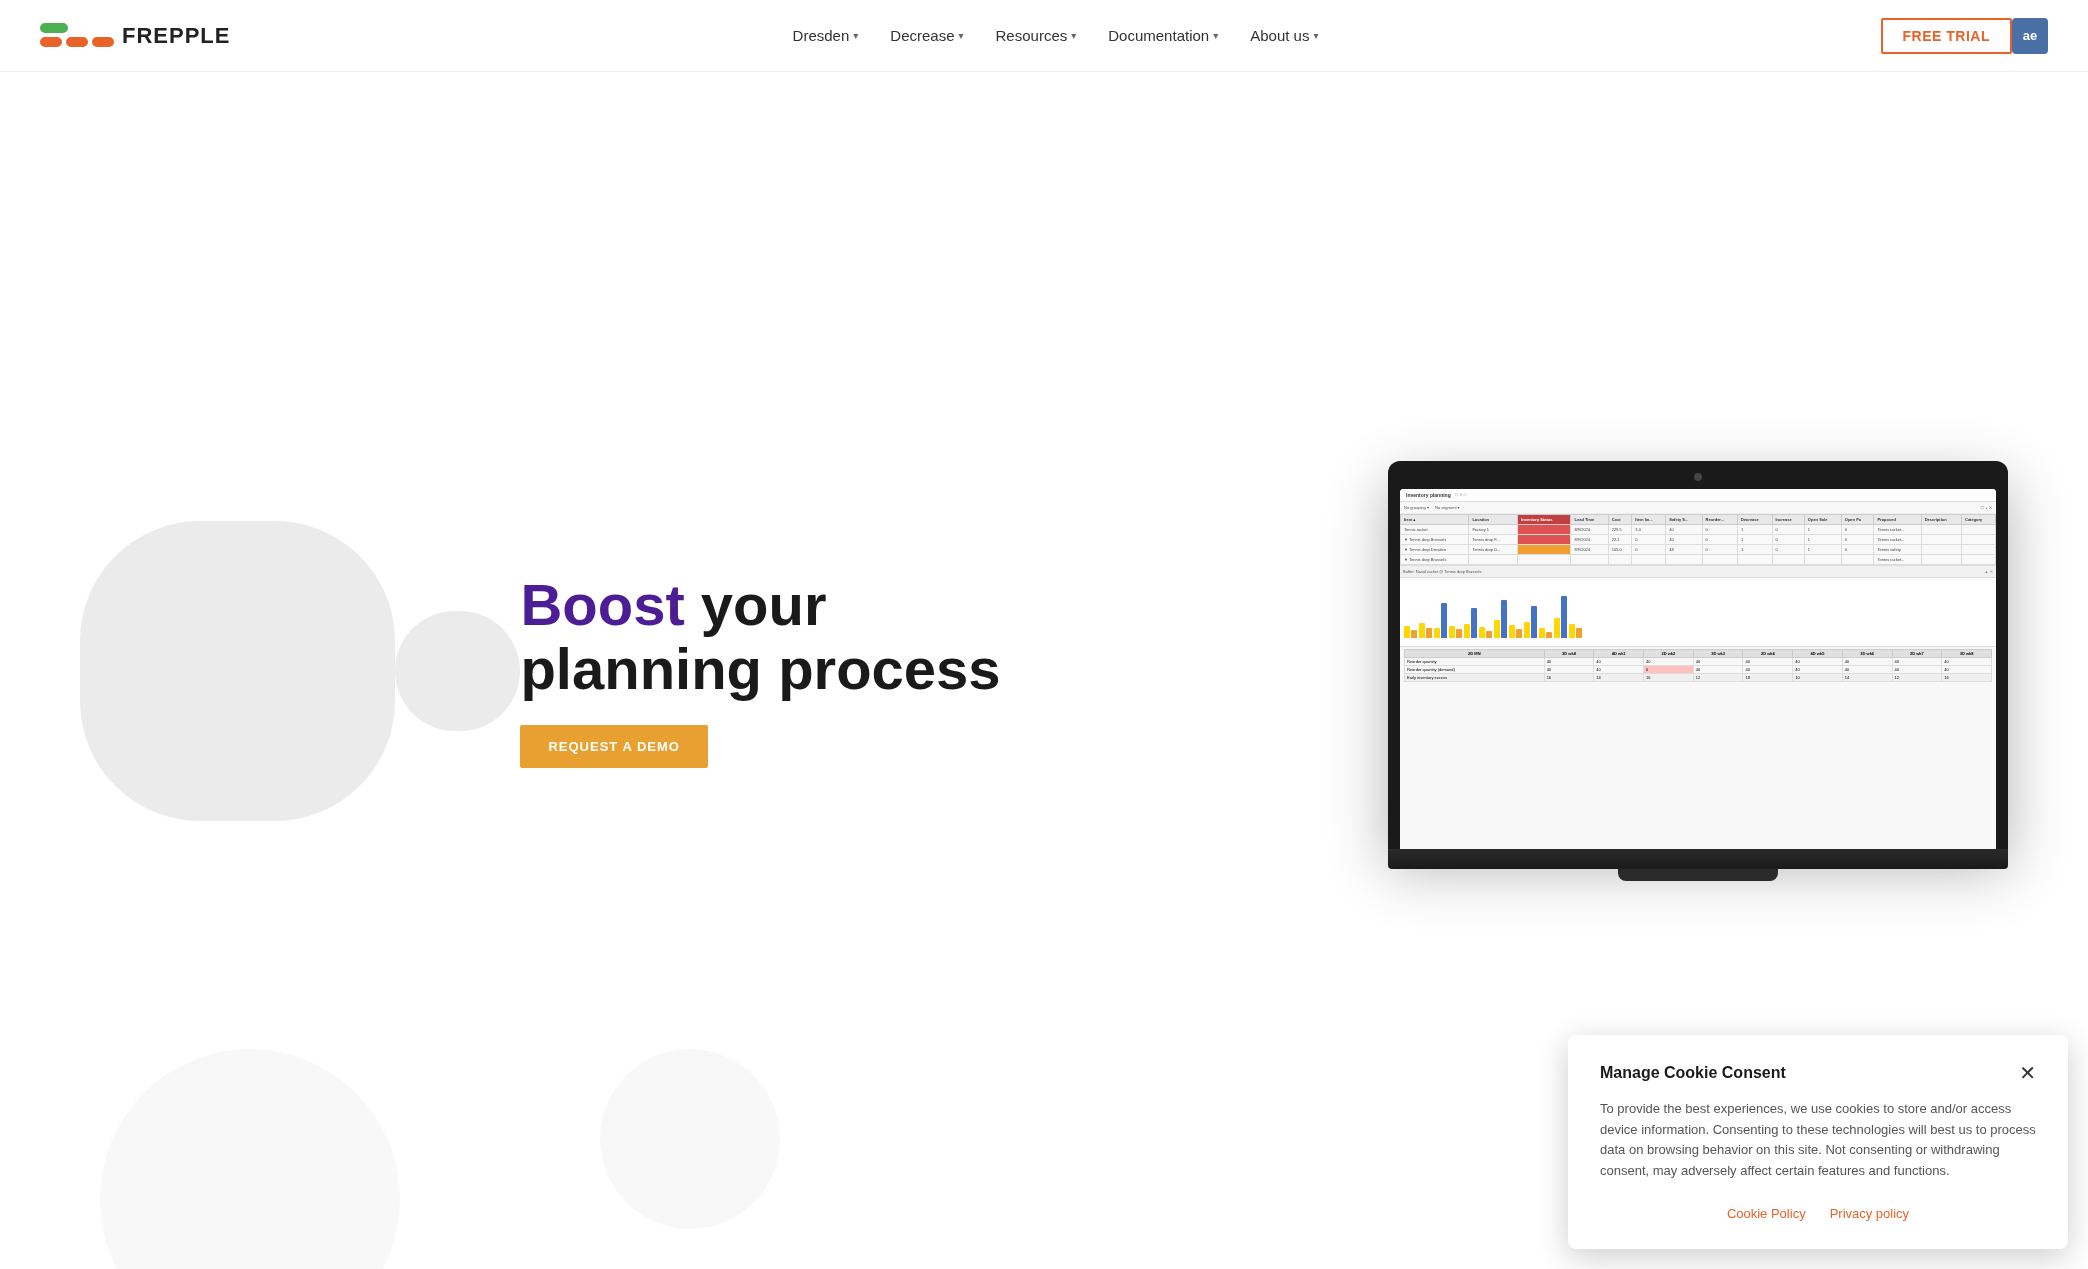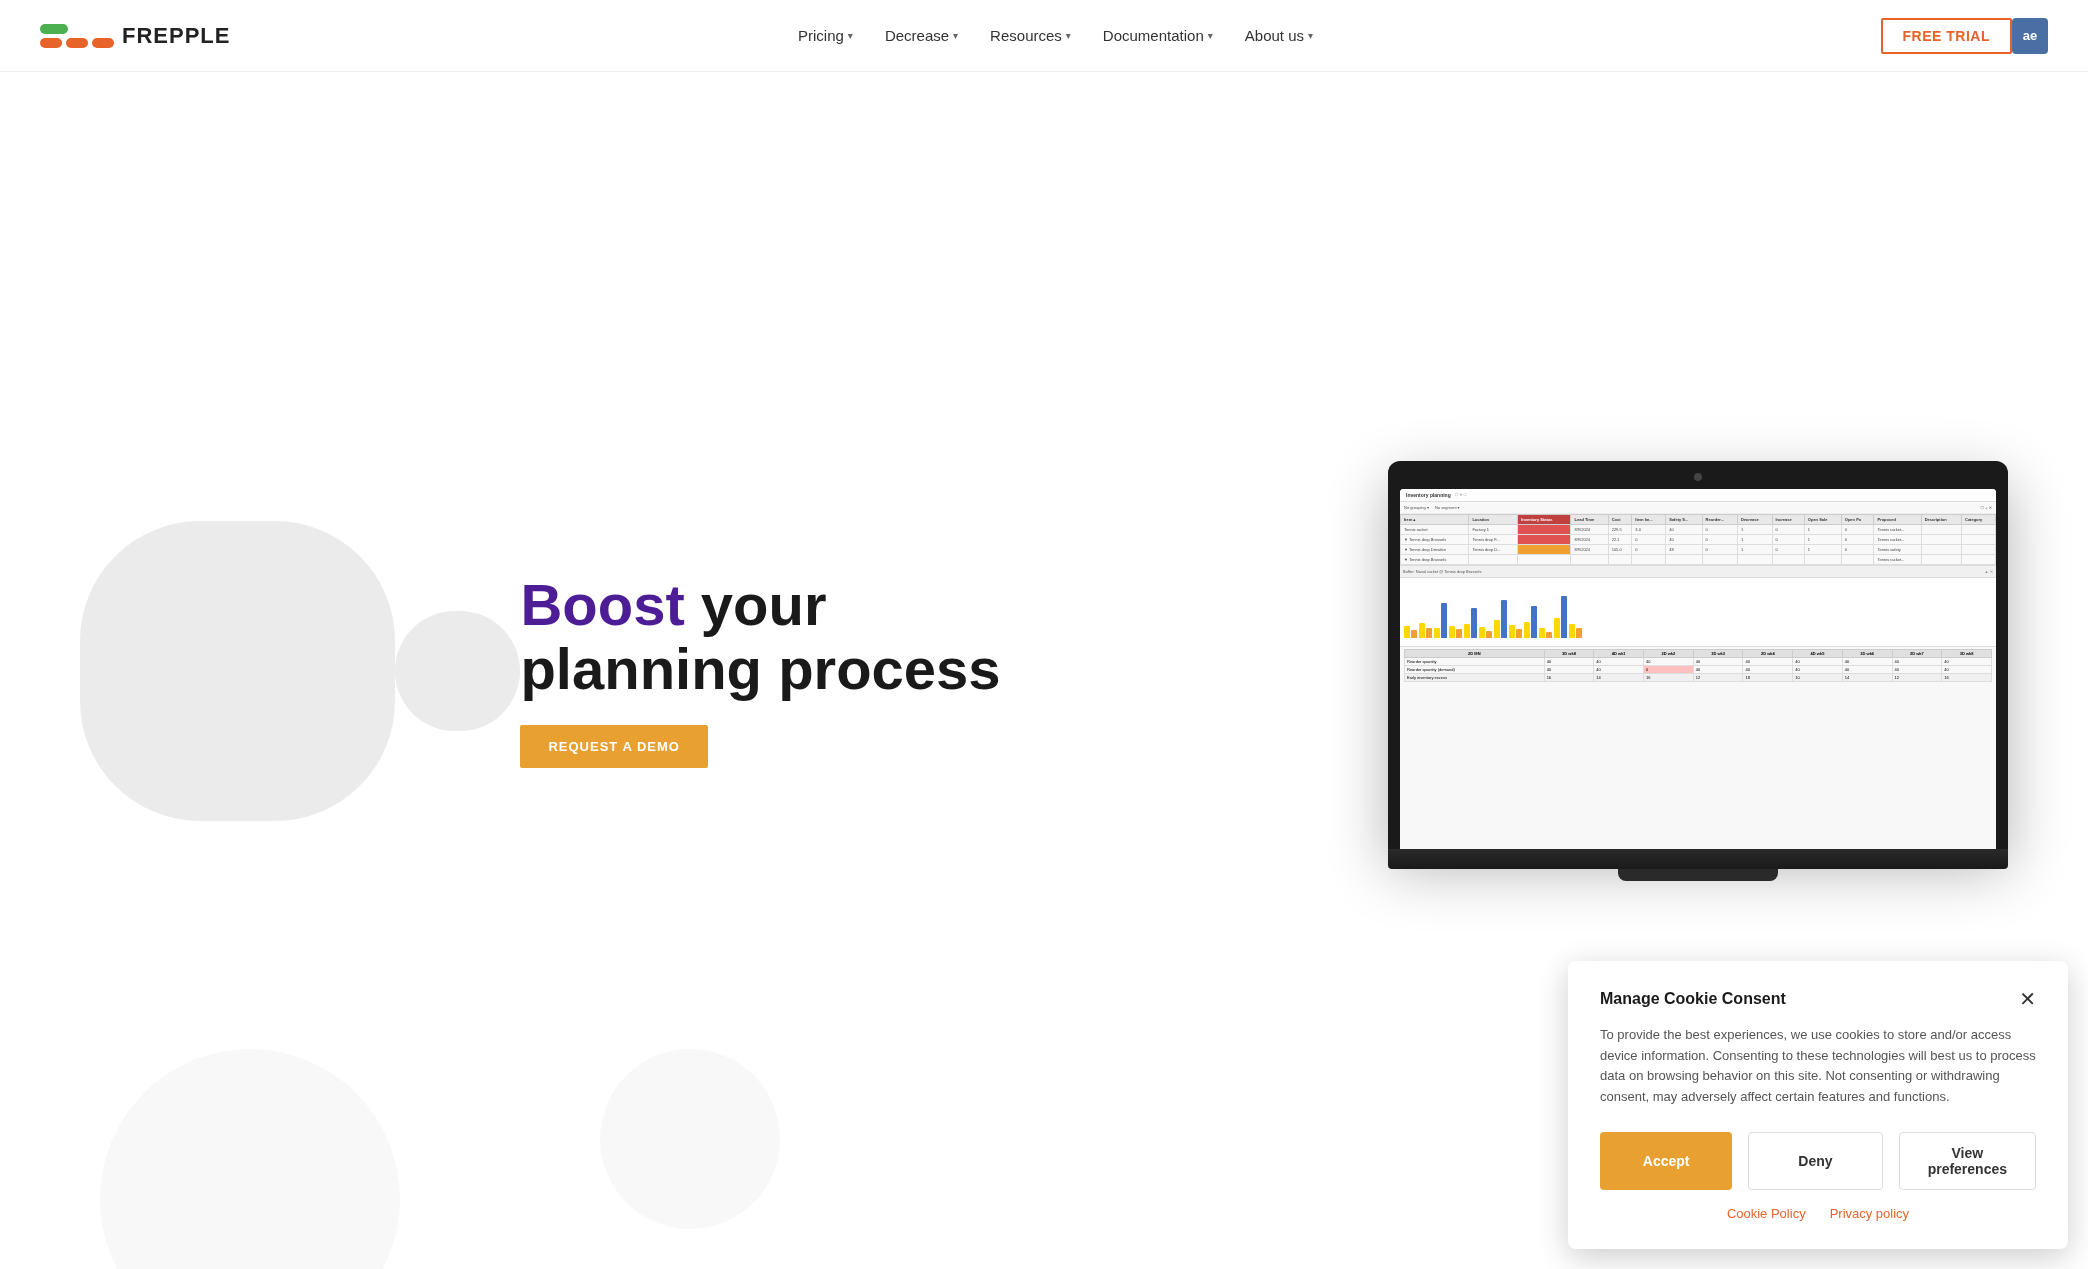--- a/index.html
+++ b/index.html
@@ -12,21 +12,21 @@
       justify-content: space-between;
       padding: 0 40px;
       height: 72px;
       background: #fff;
       border-bottom: 1px solid #eee;
       position: relative;
       z-index: 100;
     }
     .logo-area {
       display: flex;
-      align-items: center;
+      align-items: flex-start;
       gap: 0;
     }
     .logo-icon {
       display: flex;
       flex-direction: column;
       gap: 4px;
       margin-right: 8px;
     }
     .logo-row {
       display: flex;
@@ -371,21 +371,21 @@
         <div class="logo-pill" style="background:#e8632a; width:22px;"></div>
         <div class="logo-pill" style="background:#e8632a; width:22px;"></div>
       </div>
     </div>
     <span class="logo-text">FREPPLE</span>
   </div>
 
   <ul class="nav-links">
     <li>
       <a href="#">
-        <span>Pricing</span>
+        <span>Dresden</span>
         <span class="chevron">▾</span>
       </a>
     </li>
     <li>
       <a href="#">
         <span>Decrease</span>
         <span class="chevron">▾</span>
       </a>
     </li>
     <li>
@@ -661,22 +661,17 @@
     </div>
   </div>
 </section>
 
 <div class="cookie-overlay">
   <div class="cookie-header">
     <h2 class="cookie-title">Manage Cookie Consent</h2>
     <button class="cookie-close">✕</button>
   </div>
   <p class="cookie-text">To provide the best experiences, we use cookies to store and/or access device information. Consenting to these technologies will best us to process data on browsing behavior on this site. Not consenting or withdrawing consent, may adversely affect certain features and functions.</p>
-  <div class="cookie-buttons">
-    <button class="cookie-accept">Accept</button>
-    <button class="cookie-deny">Deny</button>
-    <button class="cookie-prefs">View preferences</button>
-  </div>
   <div class="cookie-links">
     <a href="#">Cookie Policy</a>
     <a href="#">Privacy policy</a>
   </div>
 </div>
 
 </body></html>

